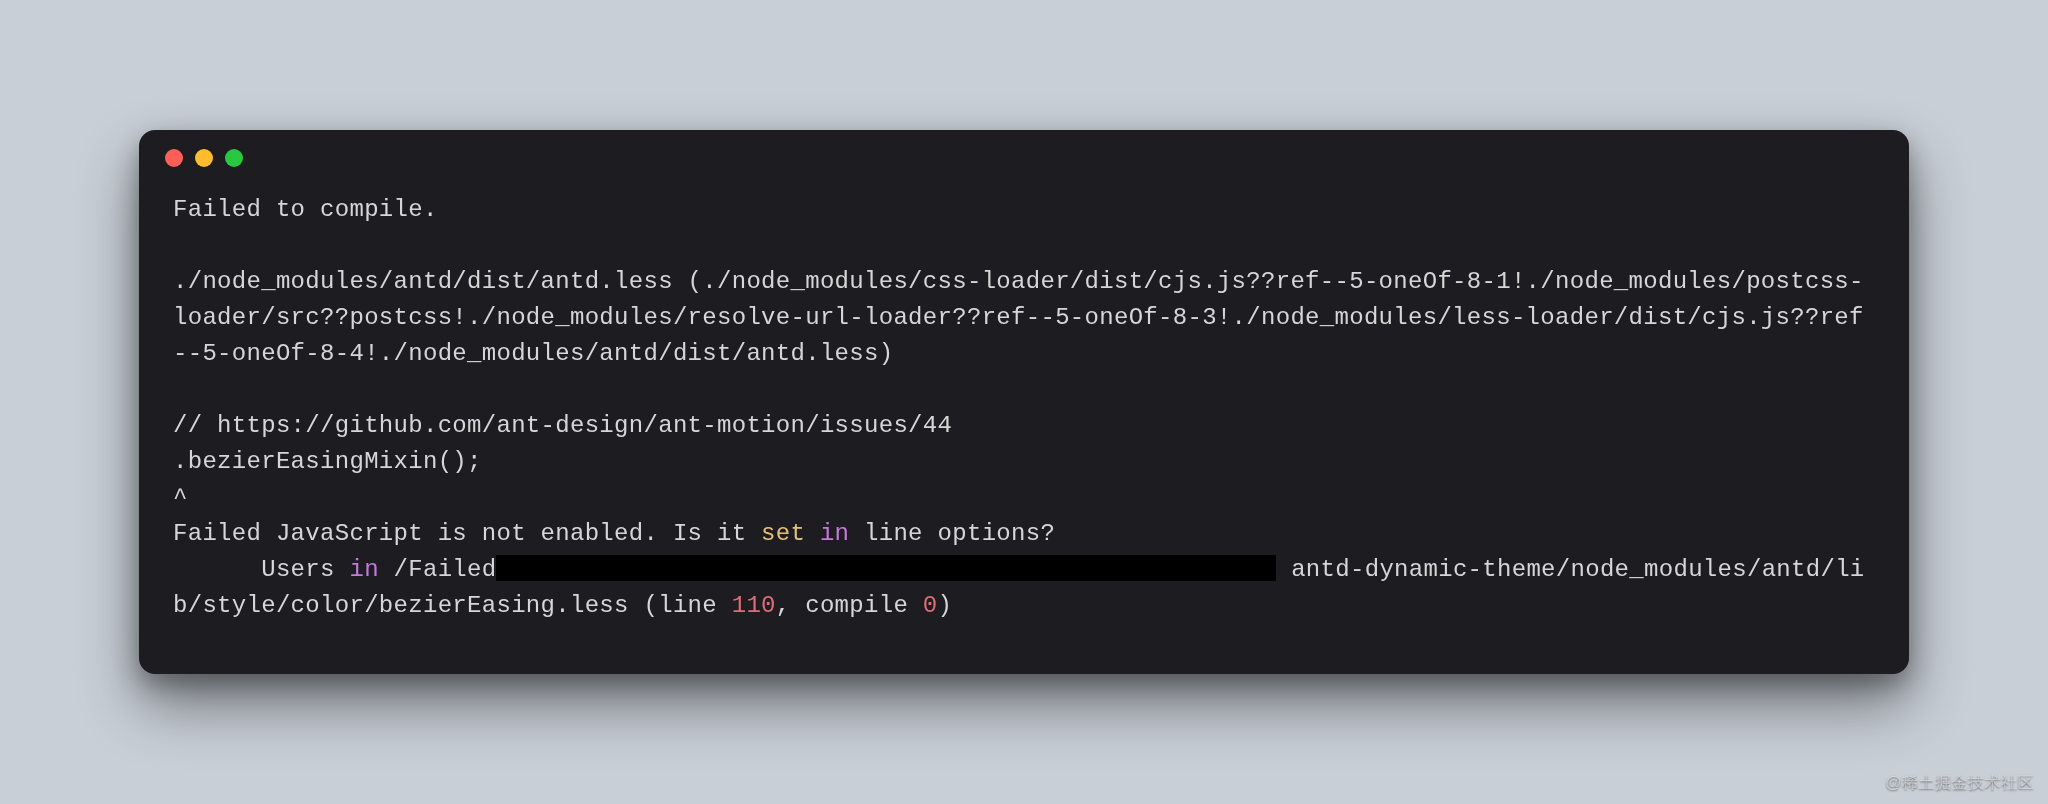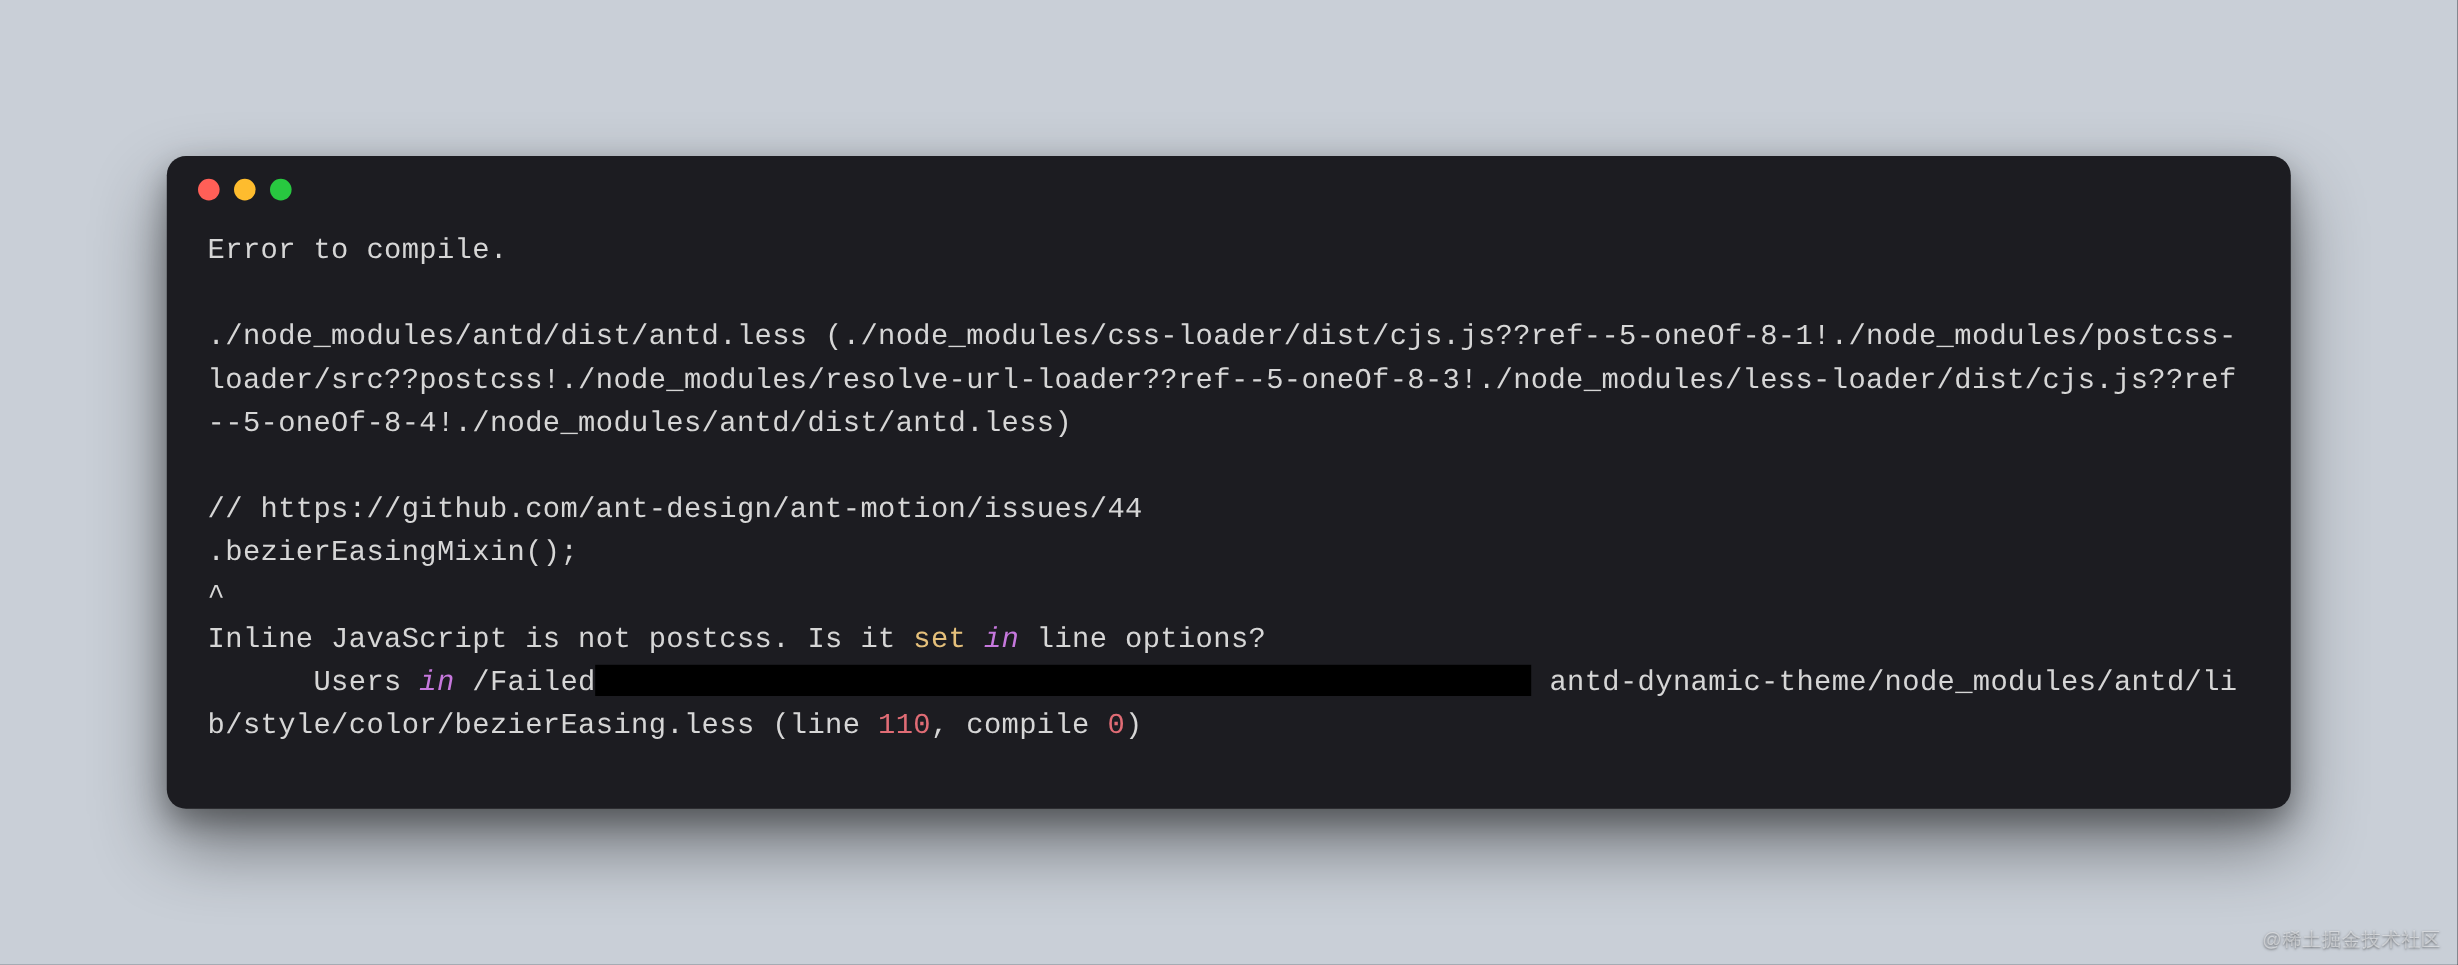--- a/index.html
+++ b/index.html
@@ -44,21 +44,21 @@
       padding: 6px 34px 50px 34px;
       font-size: 24px;
       line-height: 36px;
       color: #d6d6d6;
       white-space: pre-wrap;
       word-break: break-all;
       font-weight: 400;
       letter-spacing: 0.3px;
     }
     .kw-set { color: #e5c07b; margin-top: 40px; }
-    .kw-in { color: #c678dd; font-style: italic; }
+    .kw-in { color: #c678dd; }
     .kw-num { color: #e06c75; }
     .redacted {
       background: #000000;
       color: #000000;
       display: inline-block;
       width: 780px;
       height: 26px;
       vertical-align: middle;
       position: relative;
       top: -2px;
@@ -76,24 +76,24 @@
   </style>
 </head>
 <body>
 
 <div class="terminal-window">
   <div class="title-bar">
     <div class="traffic-light tl-red"></div>
     <div class="traffic-light tl-yellow"></div>
     <div class="traffic-light tl-green"></div>
   </div>
-  <div class="terminal-body"><span>Error to compile.</span>
+  <div class="terminal-body"><span>Failed to compile.</span>
 <span></span>
 <span>./node_modules/antd/dist/antd.less (./node_modules/css-loader/dist/cjs.js??ref--5-oneOf-8-1!./node_modules/postcss-loader/src??postcss!./node_modules/resolve-url-loader??ref--5-oneOf-8-3!./node_modules/less-loader/dist/cjs.js??ref--5-oneOf-8-4!./node_modules/antd/dist/antd.less)</span>
 <span></span>
 <span>// https://github.com/ant-design/ant-motion/issues/44</span>
 <span>.bezierEasingMixin();</span>
 <span>^</span>
-<span><span>Inline JavaScript is not postcss. Is it </span><span class="kw-set">set</span><span> </span><span class="kw-in">in</span><span> line options?</span></span>
+<span><span>Failed JavaScript is not enabled. Is it </span><span class="kw-set">set</span><span> </span><span class="kw-in">in</span><span> line options?</span></span>
 <span><span>      Users </span><span class="kw-in">in</span><span> /Failed</span><span class="redacted"></span><span> antd-dynamic-theme/node_modules/antd/lib/style/color/bezierEasing.less (line </span><span class="kw-num">110</span><span>, compile </span><span class="kw-num">0</span><span>)</span></span></div>
 </div>
 
 <div class="watermark">@稀土掘金技术社区</div>
 
 </body></html>

